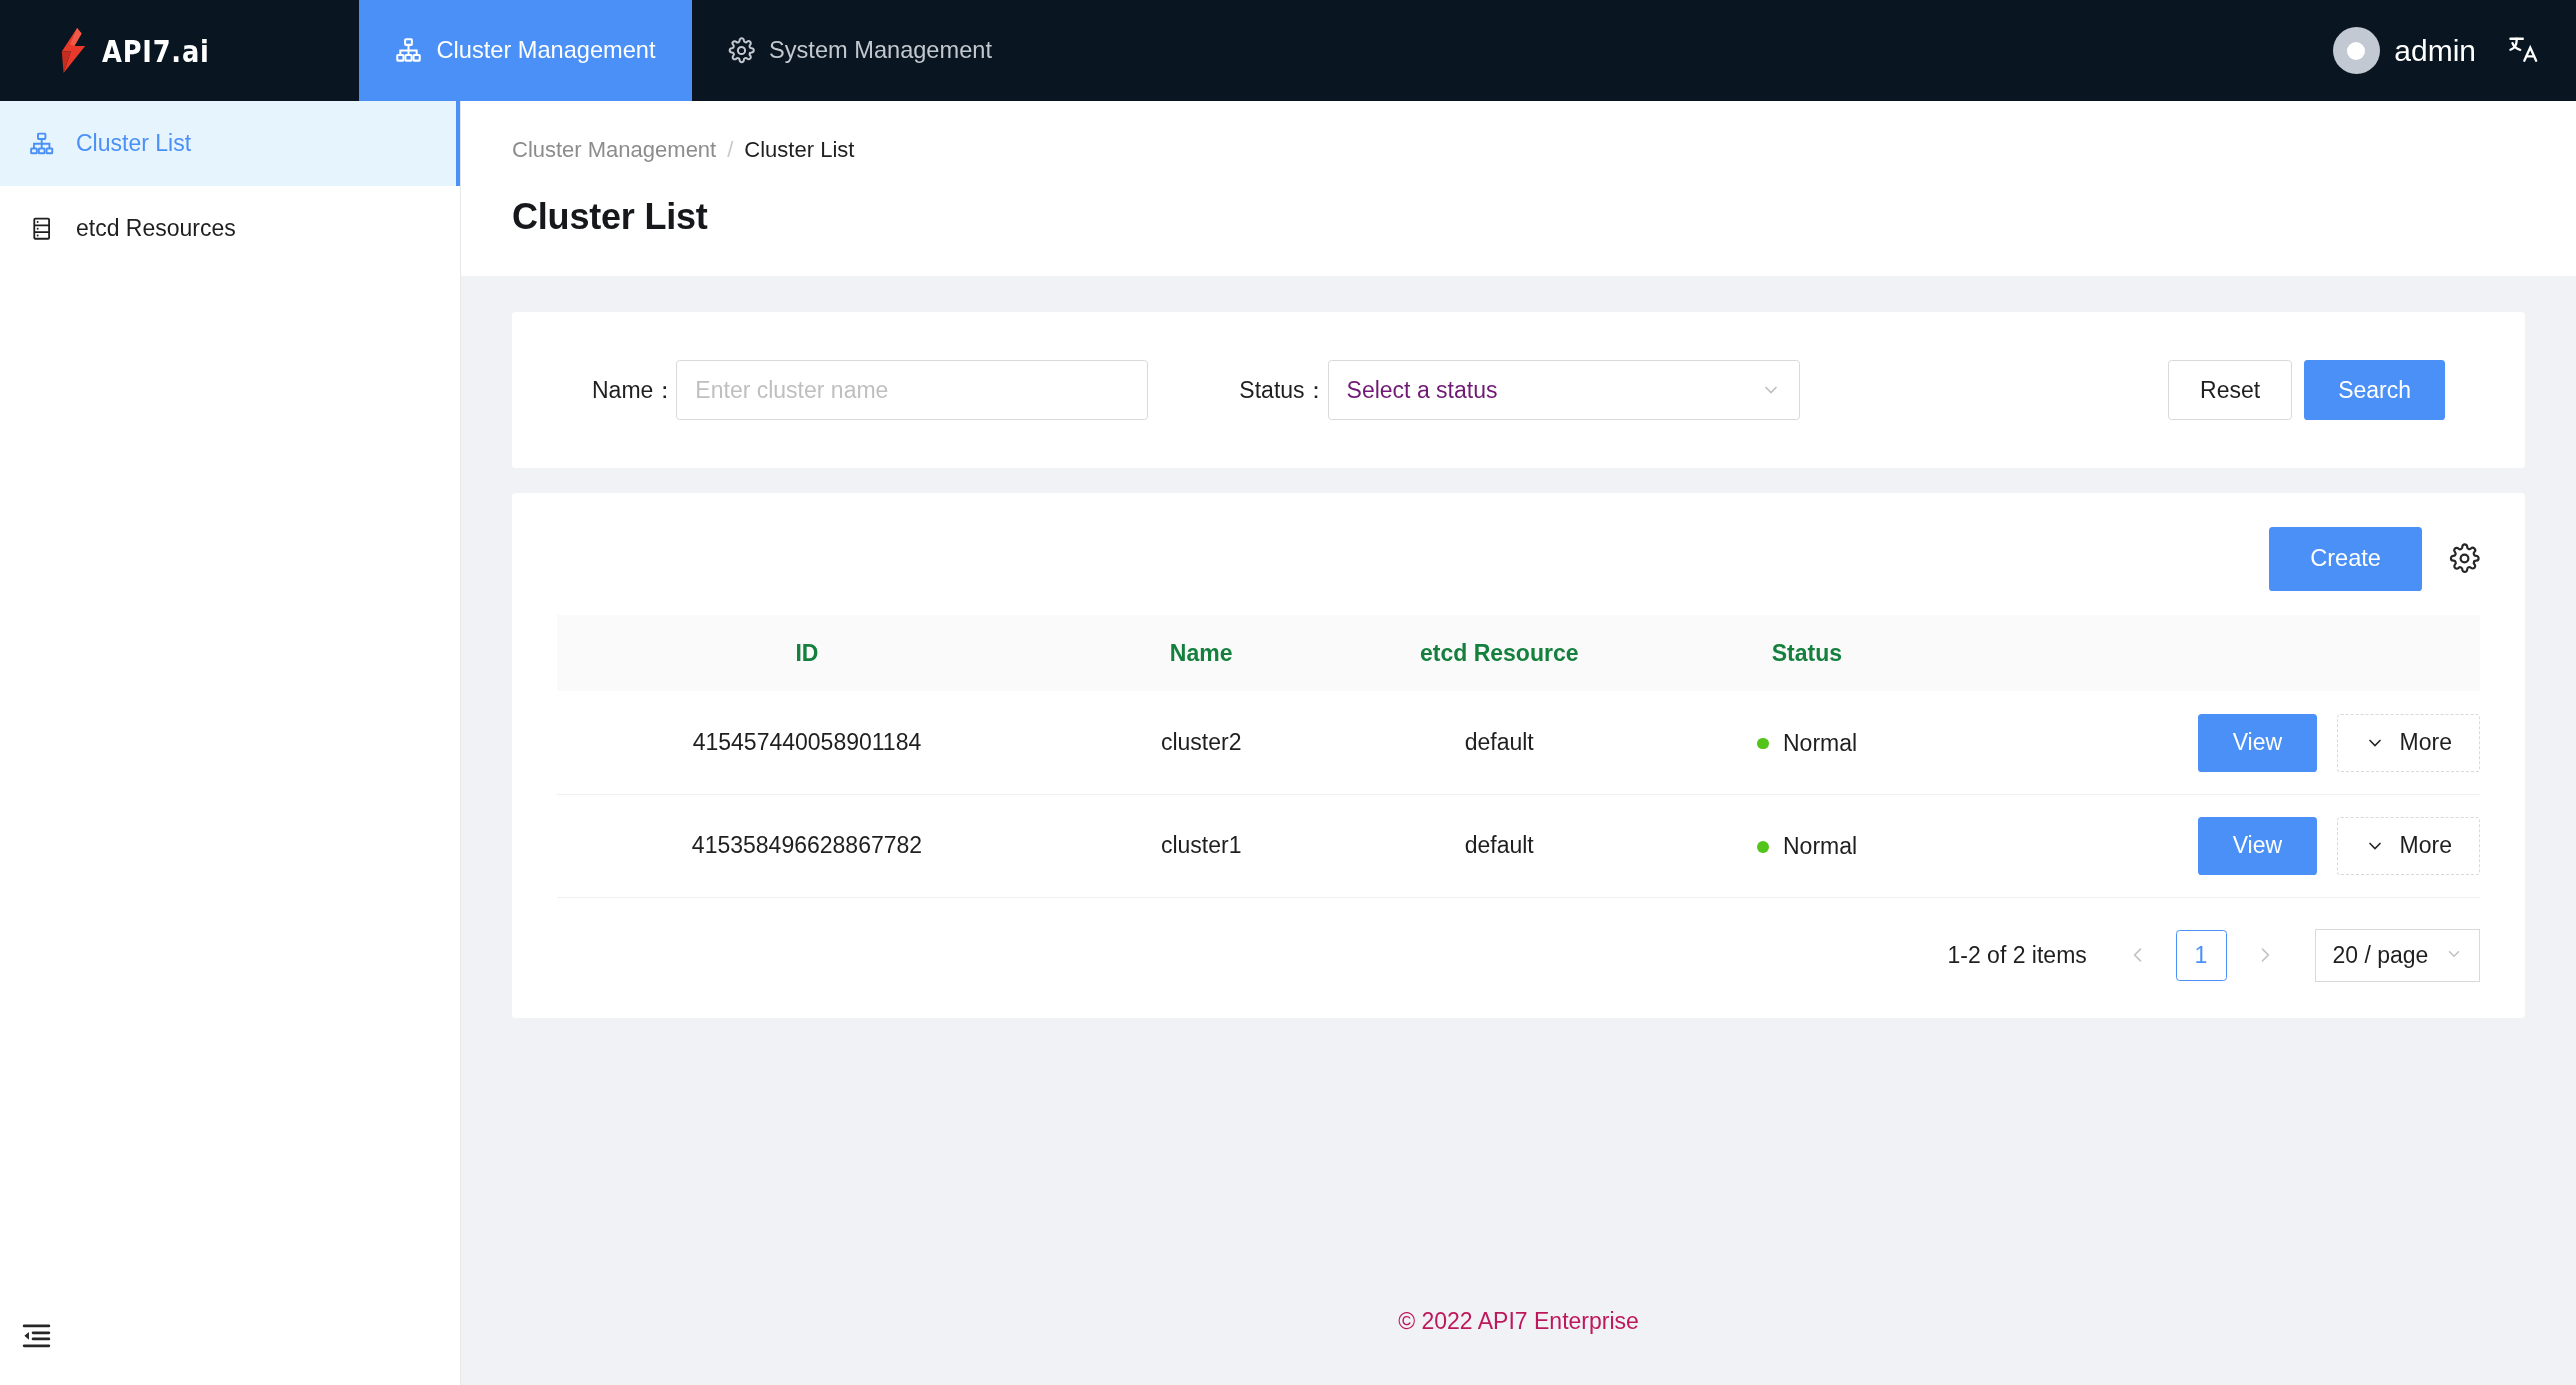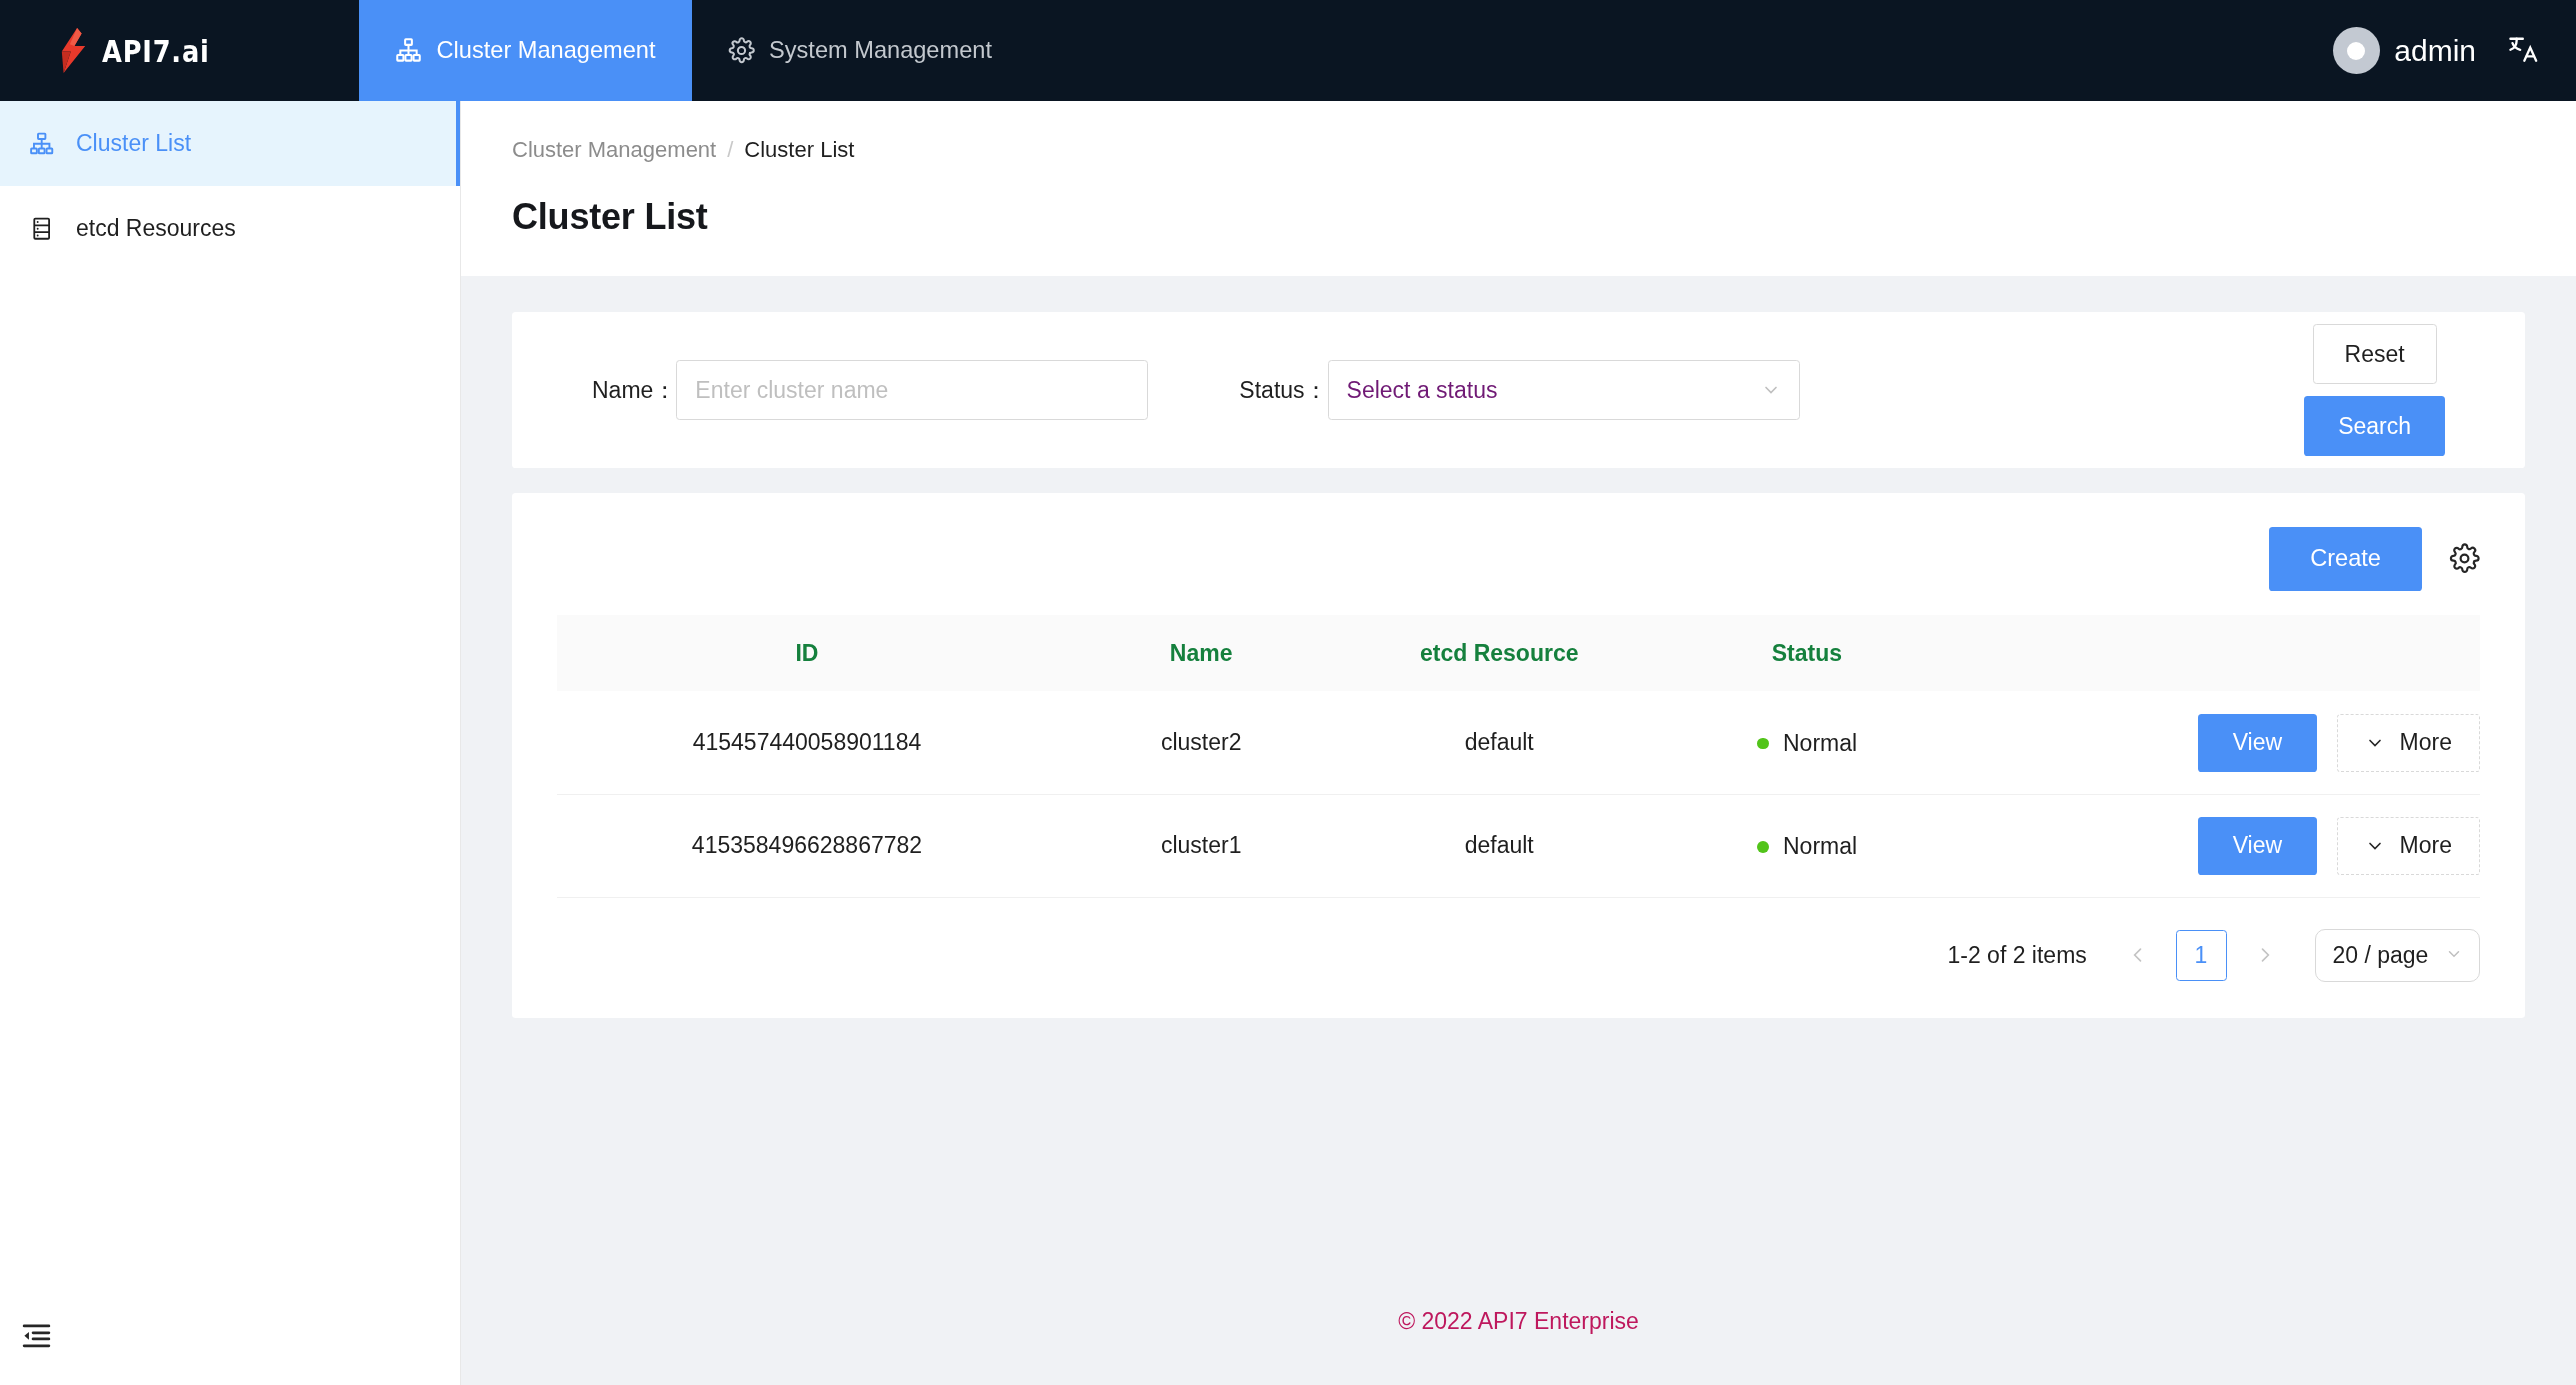--- a/index.html
+++ b/index.html
@@ -147,21 +147,21 @@
   .text-input::placeholder { color: #bfbfbf; }
   .select-box {
     width: 472px; height: 60px;
     border: 0.9px solid #d9d9d9; border-radius: 3.6px;
     padding: 0 18px;
     display: flex; align-items: center; justify-content: space-between;
     font-size: 23px; color: #701a75;
     cursor: pointer; background: #fff;
   }
   .gap-lg { width: 91px; }
-  .filter-actions { margin-left: auto; display: flex; align-items: center; gap: 12px; flex-direction: column; }
+  .filter-actions { margin-left: auto; display: flex; align-items: center; gap: 12px; }
   .btn {
     height: 60px; border-radius: 3.6px; font-size: 23px;
     display: inline-flex; align-items: center; justify-content: center;
     cursor: pointer; border: 0.9px solid transparent;
     font-family: "Liberation Sans", sans-serif;
   }
   .btn-default { background: #fff; border-color: #d9d9d9; color: #1f1f1f; padding: 0 31px; }
   .btn-primary { background: #4a90f7; color: #fff; padding: 0 33px; }
 
   .table-card { margin-top: 25.4px; padding: 31px 45px 0 45px; padding-bottom: 36px; }
@@ -208,21 +208,21 @@
   .page-arrow {
     width: 36px; height: 51px; display: flex; align-items: center; justify-content: center;
     color: #c4c4c4; cursor: pointer;
   }
   .page-num {
     min-width: 51px; height: 51px; border: 0.9px solid #4a90f7; border-radius: 3.6px;
     display: flex; align-items: center; justify-content: center;
     color: #4a90f7; font-size: 23px; cursor: pointer; background: #fff;
   }
   .page-size {
-    height: 53px; border: 0.9px solid #d9d9d9; border-radius: 10px;
+    height: 53px; border: 0.9px solid #d9d9d9; border-radius: 0;
     padding: 0 16.3px; display: flex; align-items: center; gap: 16.3px;
     font-size: 23px; color: #1f1f1f; cursor: pointer; margin-left: 12.7px; background: #fff;
   }
   .page-size .chev { color: #bfbfbf; }
 
   .footer {
     height: 127px;
     display: flex; align-items: center; justify-content: center;
     font-size: 23px; color: #be185d;
     background: #f0f2f5;

